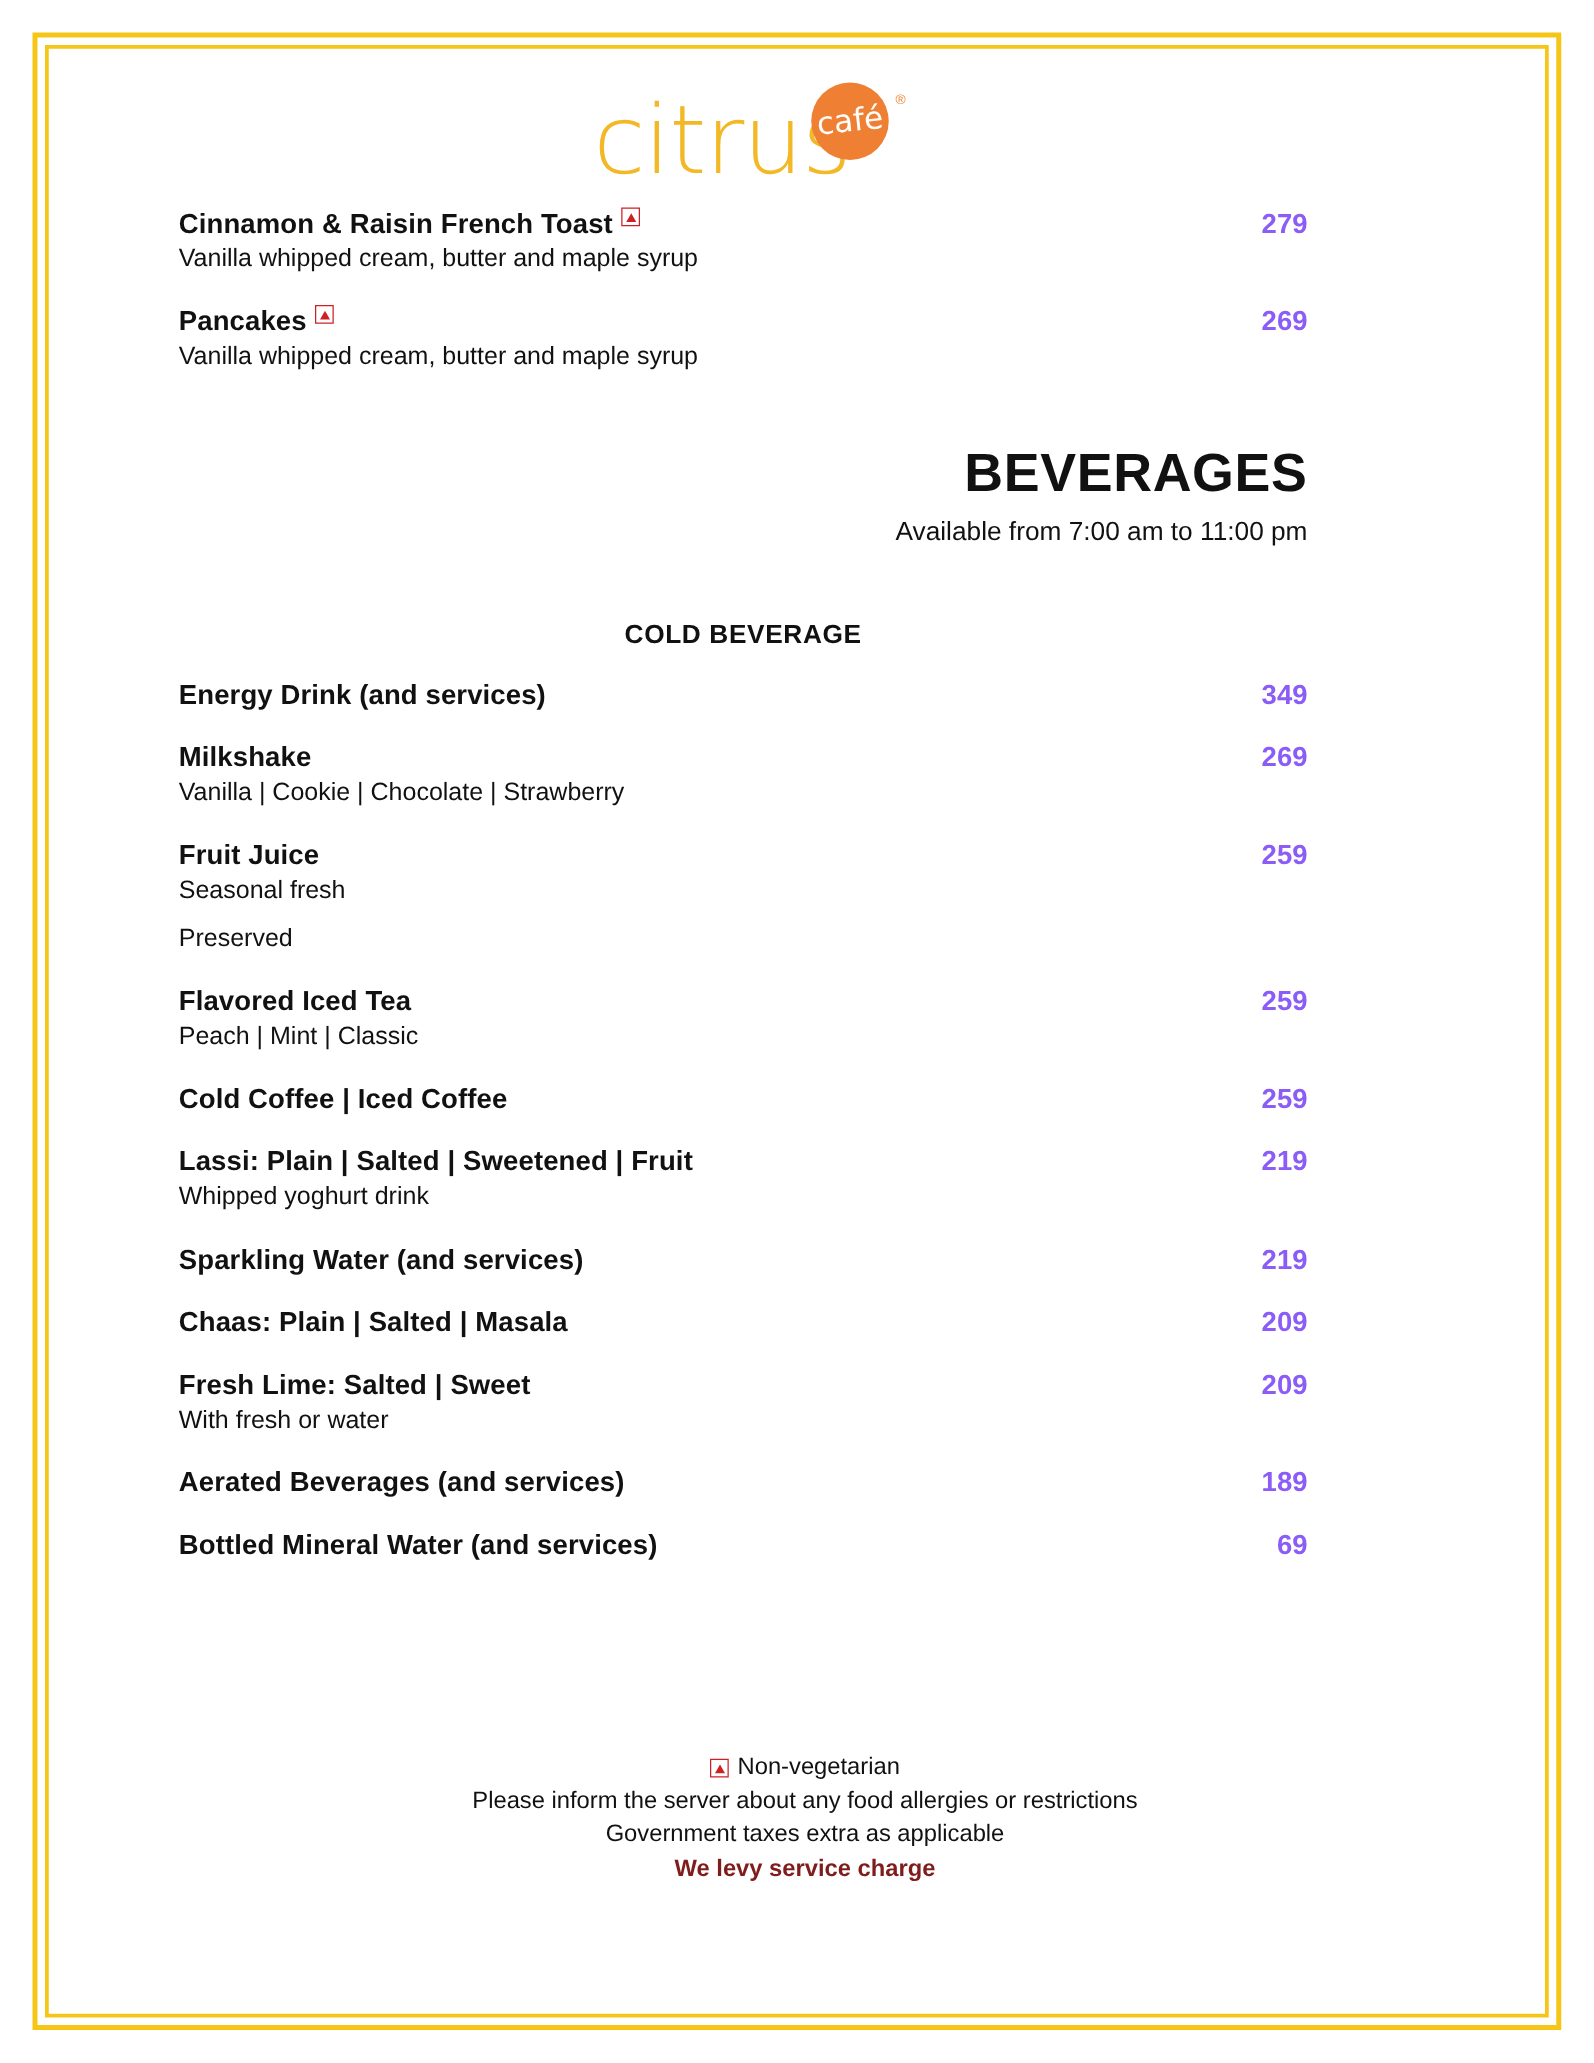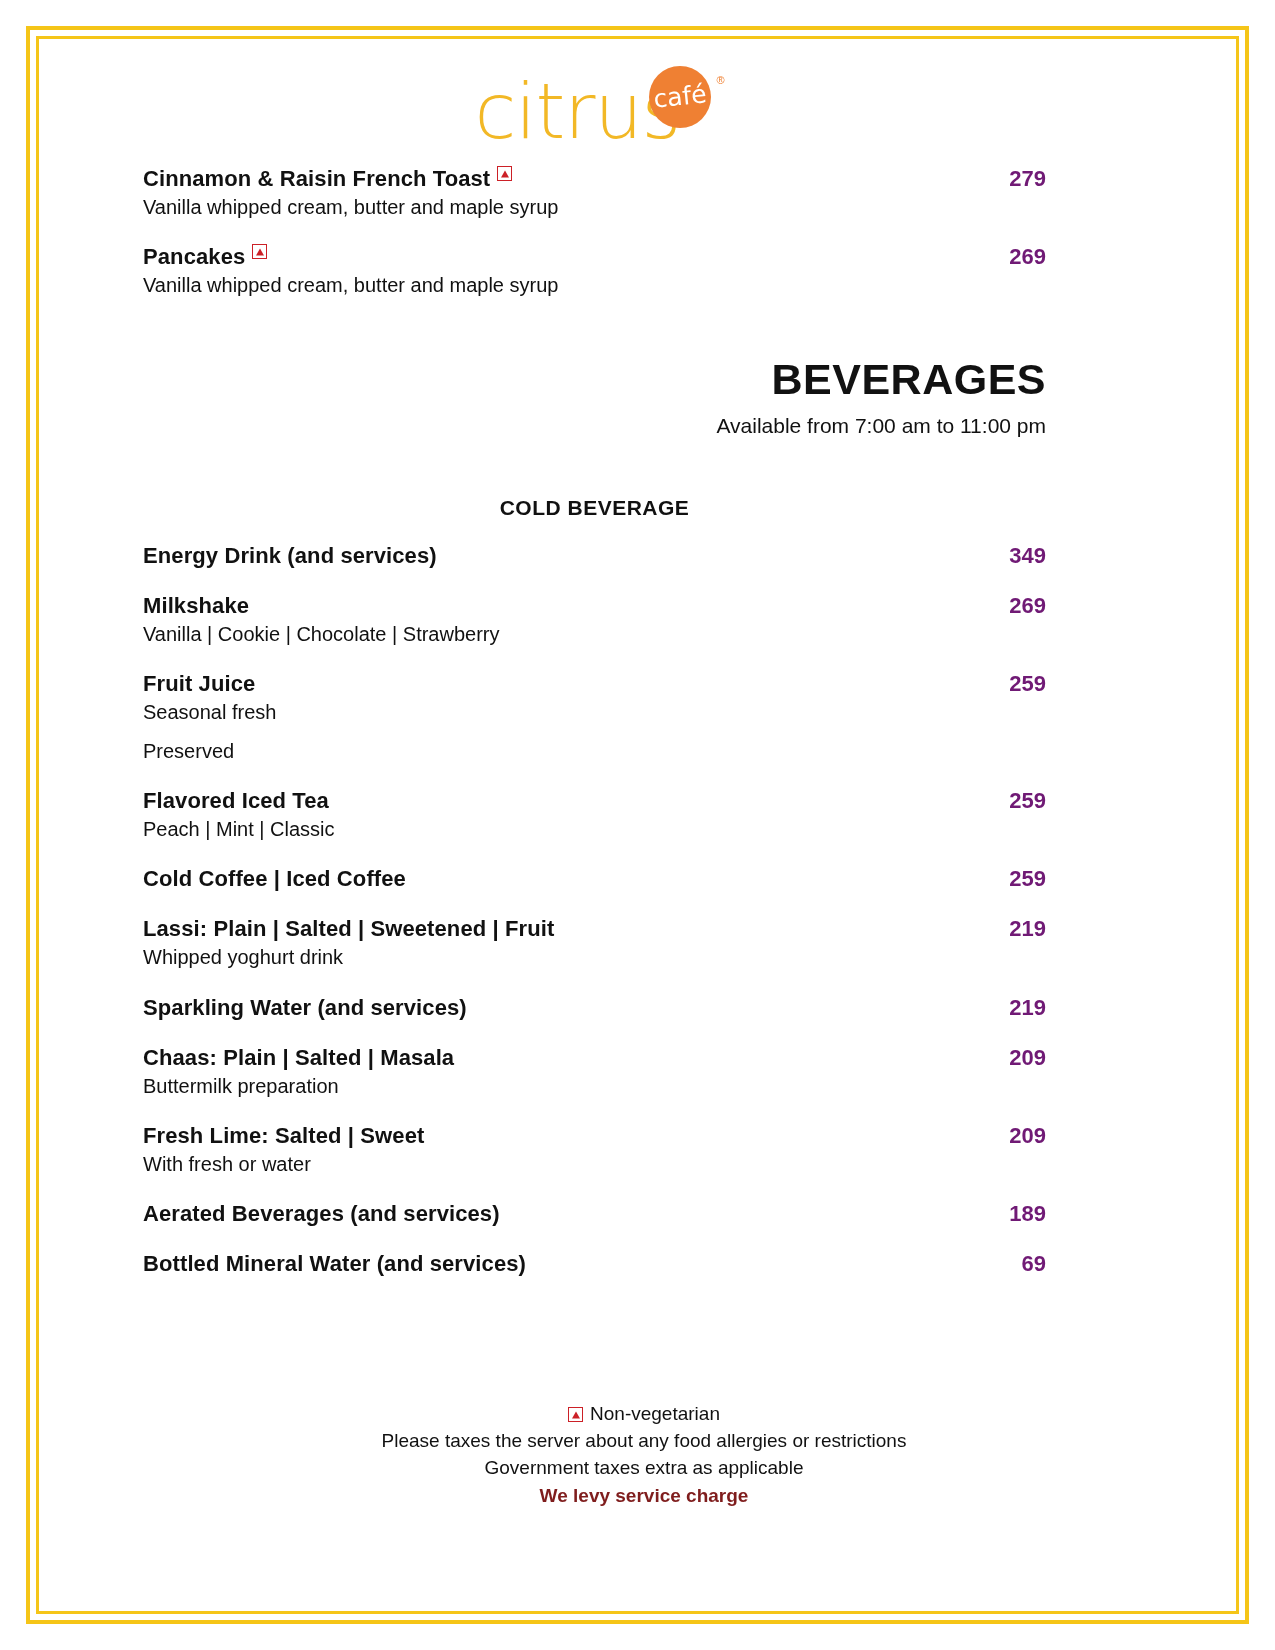--- a/index.html
+++ b/index.html
@@ -115,21 +115,21 @@
     font-weight: bold;
     letter-spacing: 0.1px;
     color: #111111;
     display: flex;
     align-items: flex-start;
     gap: 7px;
   }
   .item-price {
     font-size: 22px;
     font-weight: bold;
-    color: #701a75;
+    color: #8b5cf6;
     text-align: right;
     min-width: 60px;
     white-space: nowrap;
   }
   .item-desc {
     font-size: 20px;
     font-weight: normal;
     color: #111111;
     line-height: 1.26;
     margin-top: 3px;
@@ -325,21 +325,20 @@
             <div class="item-price">219</div>
           </div>
         </div>
         <div class="item">
           <div class="item-head">
             <div class="item-name">
               <span>Chaas: Plain | Salted | Masala</span>
             </div>
             <div class="item-price">209</div>
           </div>
-          <div class="item-desc">Buttermilk preparation</div>
         </div>
         <div class="item">
           <div class="item-head">
             <div class="item-name">
               <span>Fresh Lime: Salted | Sweet</span>
             </div>
             <div class="item-price">209</div>
           </div>
           <div class="item-desc">With fresh or water</div>
         </div>
@@ -361,18 +360,18 @@
         </div>
       </div>
 
   </div>
 
   <div class="footer">
     <div class="footer-legend">
       <span class="nonveg"></span>
       <span>Non-vegetarian</span>
     </div>
-    <div>Please taxes the server about any food allergies or restrictions</div>
+    <div>Please inform the server about any food allergies or restrictions</div>
     <div>Government taxes extra as applicable</div>
     <div class="footer-service">We levy service charge</div>
   </div>
 
 </div>
 
 </body></html>

